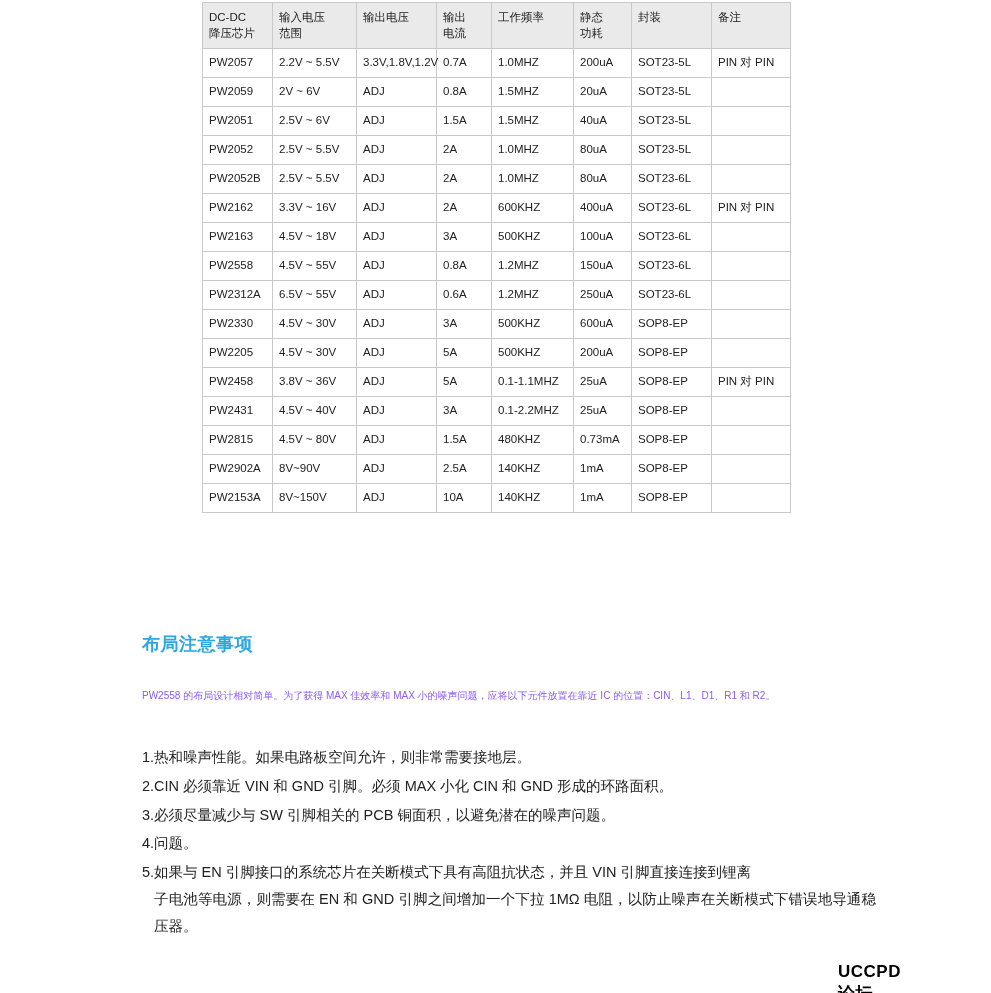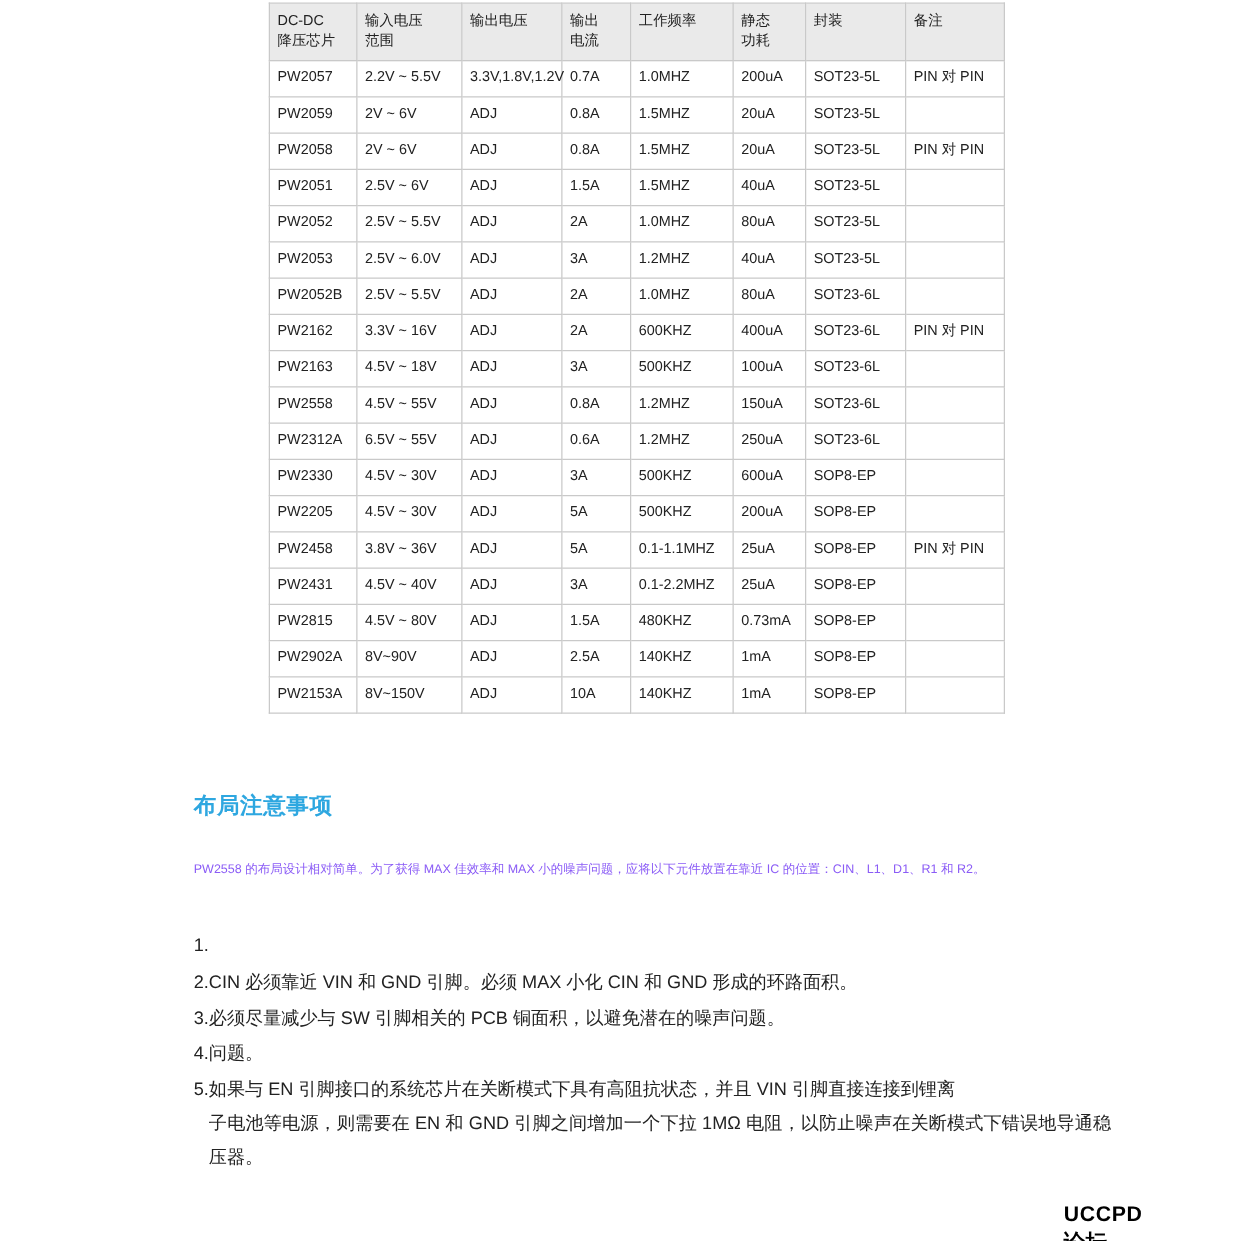--- a/index.html
+++ b/index.html
@@ -13,21 +13,20 @@
     font-family: "Liberation Sans", sans-serif;
     color: #222222;
     position: relative;
     overflow: hidden;
   }
 
   .page {
     position: relative;
     width: 849px;
     height: 993px;
-    margin-left: 13px;
   }
 
   
   .table-wrap {
     position: absolute;
     left: 202px;
     top: 2px;
     width: 588px;
   }
   table.spec {
@@ -192,60 +191,40 @@
           <td>PW2059</td>
           <td>2V ~ 6V</td>
           <td>ADJ</td>
           <td>0.8A</td>
           <td>1.5MHZ</td>
           <td>20uA</td>
           <td>SOT23-5L</td>
           <td class="remark"></td>
         </tr>
         <tr>
-          <td>PW2058</td>
-          <td>2V ~ 6V</td>
-          <td>ADJ</td>
-          <td>0.8A</td>
-          <td>1.5MHZ</td>
-          <td>20uA</td>
-          <td>SOT23-5L</td>
-          <td class="remark">PIN 对 PIN</td>
-        </tr>
-        <tr>
           <td>PW2051</td>
           <td>2.5V ~ 6V</td>
           <td>ADJ</td>
           <td>1.5A</td>
           <td>1.5MHZ</td>
           <td>40uA</td>
           <td>SOT23-5L</td>
           <td class="remark"></td>
         </tr>
         <tr>
           <td>PW2052</td>
           <td>2.5V ~ 5.5V</td>
           <td>ADJ</td>
           <td>2A</td>
           <td>1.0MHZ</td>
           <td>80uA</td>
           <td>SOT23-5L</td>
           <td class="remark"></td>
         </tr>
         <tr>
-          <td>PW2053</td>
-          <td>2.5V ~ 6.0V</td>
-          <td>ADJ</td>
-          <td>3A</td>
-          <td>1.2MHZ</td>
-          <td>40uA</td>
-          <td>SOT23-5L</td>
-          <td class="remark"></td>
-        </tr>
-        <tr>
           <td>PW2052B</td>
           <td>2.5V ~ 5.5V</td>
           <td>ADJ</td>
           <td>2A</td>
           <td>1.0MHZ</td>
           <td>80uA</td>
           <td>SOT23-6L</td>
           <td class="remark"></td>
         </tr>
         <tr>
@@ -363,20 +342,21 @@
   </div>
 
   <div class="section-title">布局注意事项</div>
 
   <div class="intro">PW2558 的布局设计相对简单。为了获得 MAX 佳效率和 MAX 小的噪声问题，应将以下元件放置在靠近 IC 的位置：CIN、L1、D1、R1 和 R2。</div>
 
   <div class="notes">
     <div class="note">
       <span class="num">1.</span>
       <span class="txt">
+        <span class="l2">热和噪声性能。如果电路板空间允许，则非常需要接地层。</span>
       </span>
     </div>
     <div class="note">
       <span class="num">2.</span>
       <span class="txt">
         <span>CIN 必须靠近 VIN 和 GND 引脚。必须 MAX 小化 CIN 和 GND 形成的环路面积。</span>
       </span>
     </div>
     <div class="note">
       <span class="num">3.</span>

